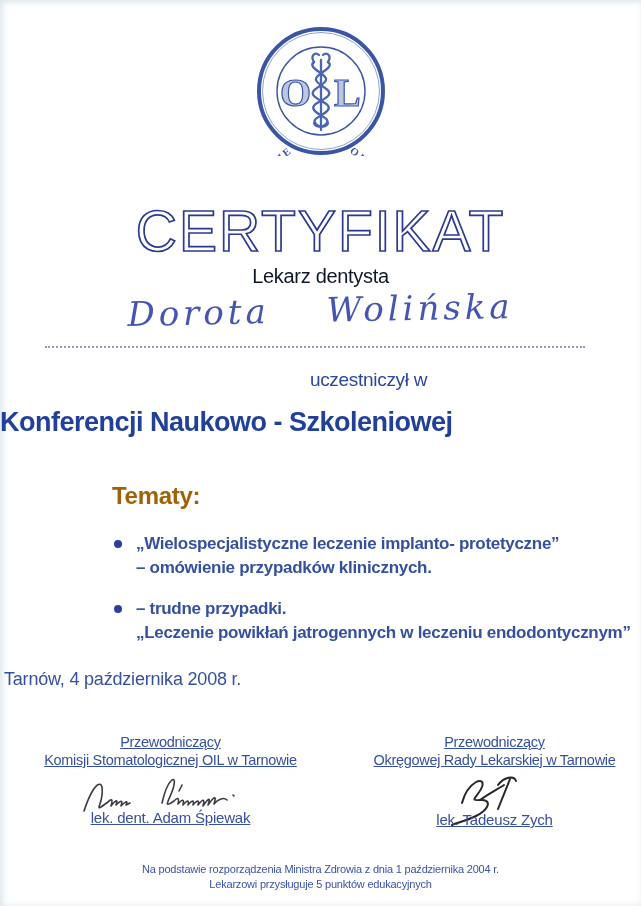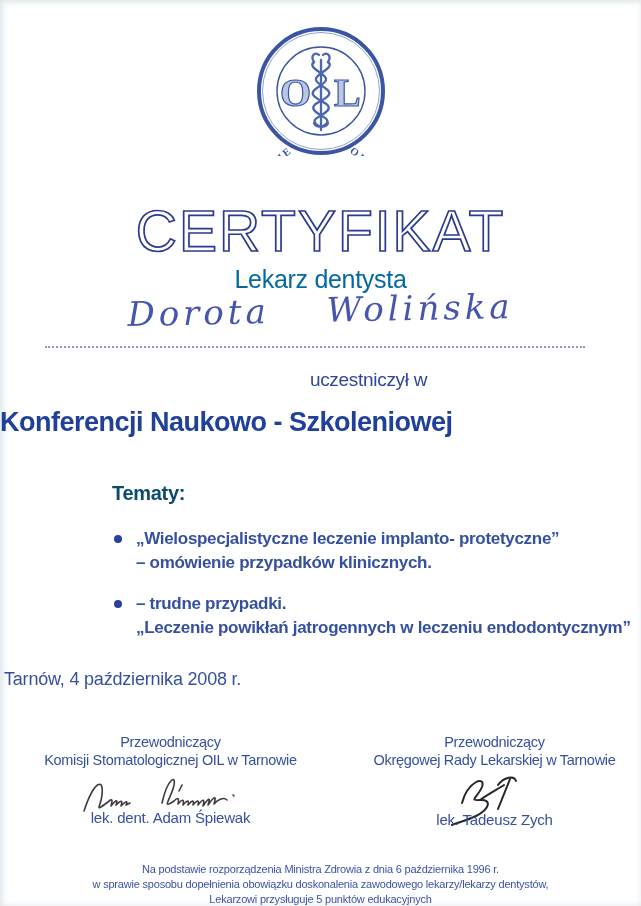--- a/index.html
+++ b/index.html
@@ -23,22 +23,22 @@
     text-align:center;
     font-size:57px;letter-spacing:2px;
     color:#2b3990;
     -webkit-text-fill-color:transparent;
     -webkit-text-stroke:1.7px #2b3990;
     font-weight:normal;
     margin-top:28px;
   }
   .subtitle{
     position:absolute;top:265px;left:0;width:100%;
-    text-align:center;font-size:25px;letter-spacing:-0.3px;
-    color:#0369a1;
+    text-align:center;font-size:20px;letter-spacing:-0.3px;
+    color:#0f172a;
   }
   
   .hand-name{
     position:absolute;top:290px;left:0;width:100%;
     text-align:center;
     font-family:"DejaVu Serif",serif;font-style:italic;
     font-size:34px;letter-spacing:4px;word-spacing:42px;
     color:#4656b0;
     transform:rotate(-1.2deg);
   }
@@ -53,33 +53,33 @@
     margin-left:48px;
   }
   
   .event-title{
     position:absolute;top:407px;left:0;width:100%;
     text-align:left;font-size:27px;font-weight:bold;letter-spacing:-0.5px;
     color:#21409a;
   }
   
   .topics{position:absolute;left:112px;top:482px;width:500px;color:#35509f;}
-  .topics-heading{font-size:20px;font-weight:bold;color:#0c4a6e;margin:0 0 22px 0;letter-spacing:-0.3px;}
+  .topics-heading{font-size:24px;font-weight:bold;color:#a16207;margin:0 0 22px 0;letter-spacing:-0.3px;}
   .topic-item{position:relative;padding-left:24px;margin-bottom:17px;font-size:17px;letter-spacing:-0.3px;line-height:24px;white-space:nowrap;font-weight:bold;}
   .topic-item .dot{
     position:absolute;left:2px;top:8px;width:8px;height:8px;border-radius:50%;
     background:#2b3f9e;
   }
   
   .date-line{
     position:absolute;top:669px;left:4px;width:100%;
     font-size:18px;letter-spacing:-0.2px;color:#35509f;
   }
   
-  .sig-block{position:absolute;top:733px;text-align:center;color:#35509f;}
+  .sig-block{position:absolute;top:733px;text-align:center;color:#35509f;text-decoration:underline;}
   .sig-left{left:28px;width:285px;}
   .sig-right{left:352px;width:285px;}
   .sig-role{font-size:14.5px;line-height:18px;letter-spacing:-0.3px;}
   .sig-scribble{display:block;margin:2px auto -10px auto;}
   .sig-right .sig-scribble{margin:0 auto -16px auto;}
   .sig-name{font-size:15px;letter-spacing:-0.2px;}
   .scribble-path{fill:none;stroke:#3a3a40;stroke-width:1.6;stroke-linecap:round;stroke-linejoin:round;}
   .sig-right .scribble-path{stroke:#26262b;stroke-width:2;}
   
   .footer{
@@ -164,18 +164,17 @@
     <svg class="sig-scribble" width="110" height="58" viewBox="0 0 110 58">
       <path class="scribble-path" d="M 22,34 C 28,12 46,6 42,18 C 38,28 28,32 40,31 C 52,30 50,40 36,47 C 26,52 16,54 12,56"></path>
       <path class="scribble-path" d="M 40,31 C 50,24 58,20 64,16"></path>
       <path class="scribble-path" d="M 70,10 L 58,40"></path>
       <path class="scribble-path" d="M 58,16 C 64,8 74,6 76,12"></path>
     </svg>
     <div class="sig-name">lek. Tadeusz Zych</div>
   </div>
 
   <div class="footer">
-    <div>Na podstawie rozporządzenia Ministra Zdrowia z dnia 6 października 1996 r.</div>
-    <div>w sprawie sposobu dopełnienia obowiązku doskonalenia zawodowego lekarzy/lekarzy dentystów,</div>
+    <div>Na podstawie rozporządzenia Ministra Zdrowia z dnia 1 października 2004 r.</div>
     <div>Lekarzowi przysługuje 5 punktów  edukacyjnych</div>
   </div>
 
 </div>
 
 </body></html>

